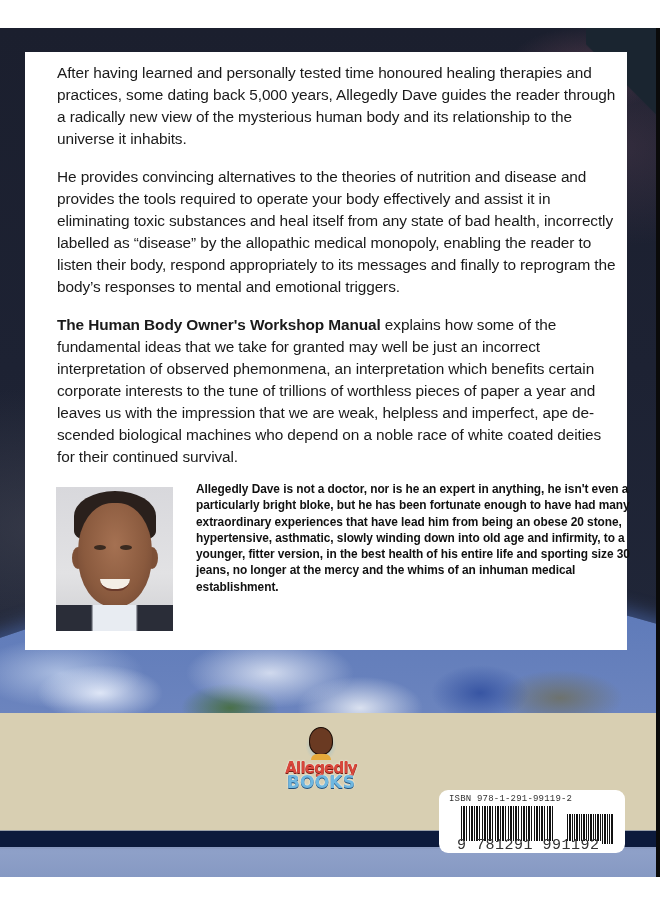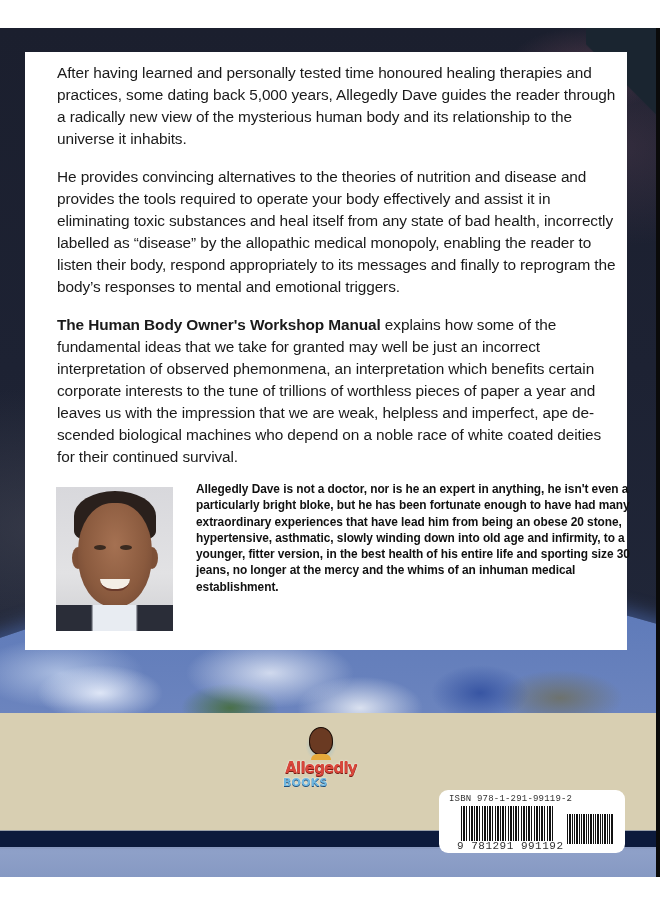--- a/index.html
+++ b/index.html
@@ -128,22 +128,22 @@
     position: absolute; left: 28px; top: 29px; width: 20px; height: 6px;
     border-radius: 6px 6px 0 0; background: #e6a93a;
   }
   .logo .brand-top {
     position: absolute; left: 0; top: 35px; width: 76px; text-align: center;
     font-family: "DejaVu Sans", sans-serif; font-weight: bold; font-size: 15px; line-height: 16px;
     color: #d9463a; letter-spacing: -0.8px;
     text-shadow: 0 1px 0 #7a1e16, 0 0 2px #ffffff;
   }
   .logo .brand-bottom {
-    position: absolute; left: 0; top: 51px; width: 76px; text-align: left;
-    font-family: "DejaVu Sans", sans-serif; font-weight: bold; font-size: 11px; line-height: 13px;
+    position: absolute; left: 0; top: 51px; width: 76px; text-align: center;
+    font-family: "DejaVu Sans", sans-serif; font-weight: bold; font-size: 17px; line-height: 13px;
     color: #6fb7e0; letter-spacing: 0.2px;
     text-shadow: 0 1px 0 #1f4d78, 0 0 2px #ffffff;
   }
 
   .barcode-box {
     position: absolute; left: 439px; top: 790px; width: 186px; height: 63px;
     background: #ffffff;
     border-radius: 9px;
   }
   .isbn-text {
@@ -163,21 +163,21 @@
       #111 10px, #111 12px, #fff 12px, #fff 13px);
   }
   .bars-addon {
     position: absolute; left: 128px; top: 24px; width: 47px; height: 30px;
     background: repeating-linear-gradient(90deg,
       #111 0px, #111 1px, #fff 1px, #fff 2px, #111 2px, #111 4px, #fff 4px, #fff 5px,
       #111 5px, #111 6px, #fff 6px, #fff 7px);
   }
   .ean-text {
     position: absolute; left: 17px; top: 51px; background: #fff; padding: 0 1px;
-    font-family: "Liberation Mono", monospace; font-size: 11px; line-height: 10px; color: #333;
+    font-family: "Liberation Mono", monospace; font-size: 15px; line-height: 10px; color: #333;
     letter-spacing: 0.5px;
   }
   .right-edge {
     position: absolute; left: 656px; top: 28px; width: 4px; height: 849px; background: #0a0a0a;
   }
 </style>
 </head>
 <body>
 
 <div class="cover">

